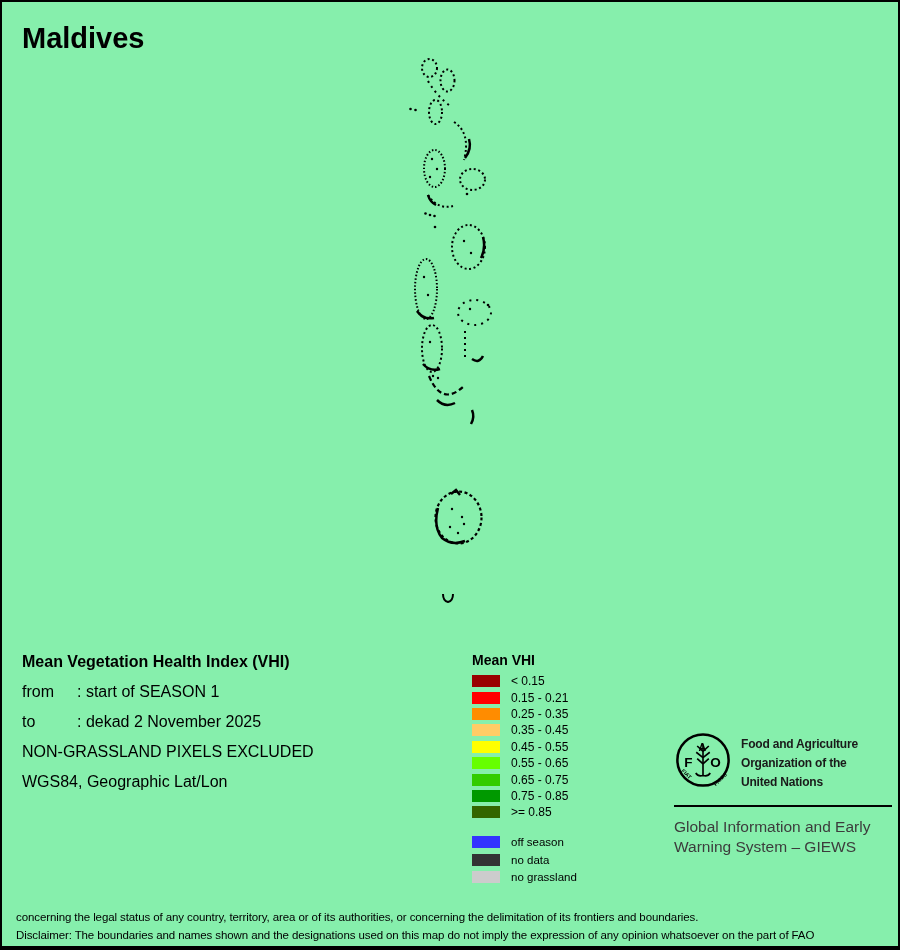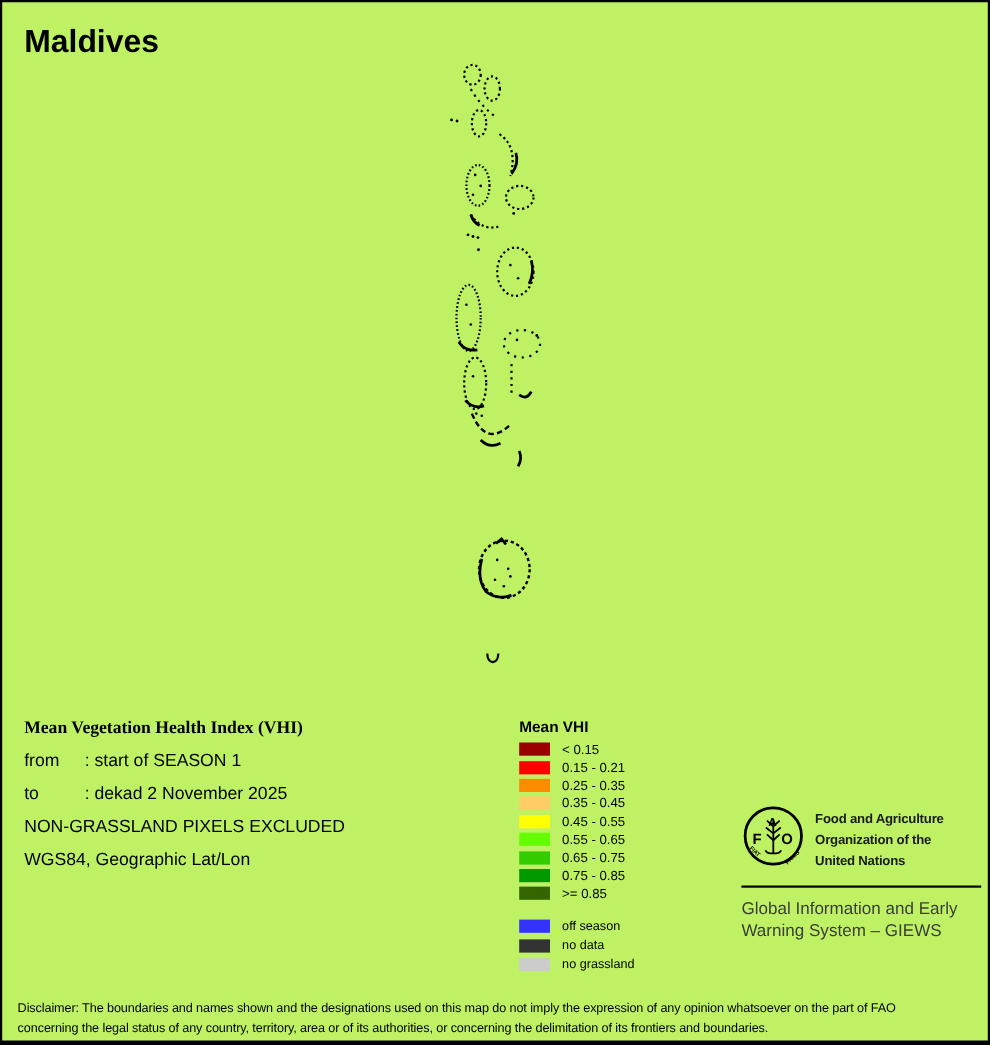--- a/index.html
+++ b/index.html
@@ -1,27 +1,27 @@
 <!DOCTYPE html>
 <html><head>
 <meta charset="utf-8">
 <style>
   html,body{margin:0;padding:0;background:#fff;}
   .page{
     position:relative;width:900px;height:950px;box-sizing:border-box;
-    background:#bef264;border:2px solid #000;border-bottom-width:4px;
+    background:#86efac;border:2px solid #000;border-bottom-width:4px;
     font-family:"Liberation Sans",sans-serif;color:#000;overflow:hidden;
   }
   .page-title{
     position:absolute;left:20px;top:20px;margin:0;
     font-size:29px;font-weight:bold;letter-spacing:0;
   }
   .map-area{position:absolute;left:390px;top:45px;width:115px;height:570px;}
   .info{position:absolute;left:20px;top:652px;font-size:16px;line-height:16px;}
-  .info-heading{font-weight:bold;margin-bottom:14px;font-family:Liberation Serif, serif;}
+  .info-heading{font-weight:bold;margin-bottom:14px;}
   .info-line{margin-bottom:14px;}
   .info-lbl{display:inline-block;min-width:55px;}
   .legend{position:absolute;left:470px;top:650px;font-size:12px;}
   .lg-title{font-weight:bold;font-size:14px;margin:0 0 5px 0;}
   .lg-row{display:flex;align-items:center;height:16.4px;}
   .lg-sw{width:28px;height:12px;margin-right:11px;flex:0 0 auto;}
   .lg-extra{margin-top:13px;font-size:11.5px;}
   .lg-extra .lg-row{height:17.5px;}
   .fao{position:absolute;left:672px;top:729px;width:218px;}
   .fao-top{display:flex;}
@@ -193,17 +193,17 @@
       </div>
     </div>
     <div class="fao-rule"></div>
     <div class="fao-giews">
       <div>Global Information and Early</div>
       <div>Warning System – GIEWS</div>
     </div>
   </div>
 
   <div class="disclaimer">
+    <div>concerning the legal status of any country, territory, area or of its authorities, or concerning the delimitation of its frontiers and boundaries.</div>
     <div>Disclaimer: The boundaries and names shown and the designations used on this map do not imply the expression of any opinion whatsoever on the part of FAO</div>
-    <div>concerning the legal status of any country, territory, area or of its authorities, or concerning the delimitation of its frontiers and boundaries.</div>
   </div>
 
 </div>
 
 </body></html>

